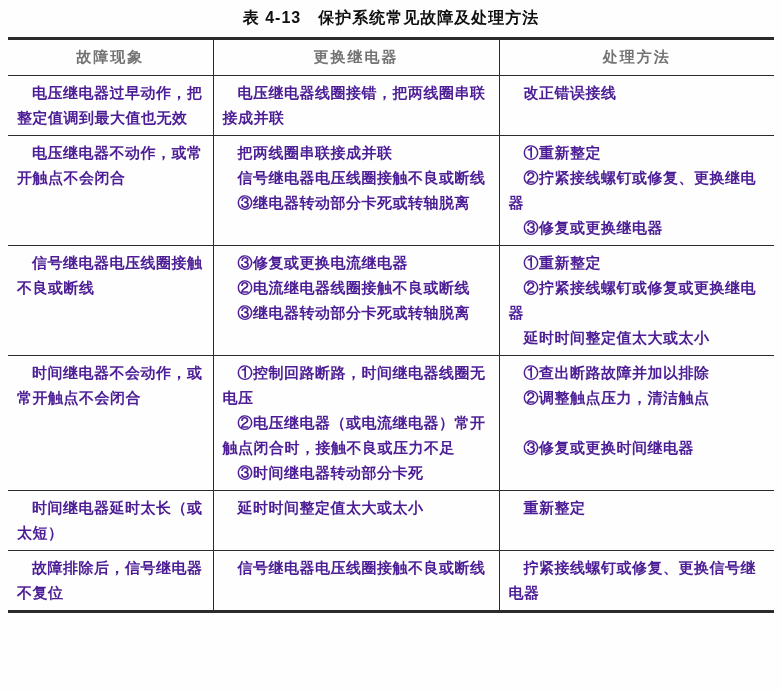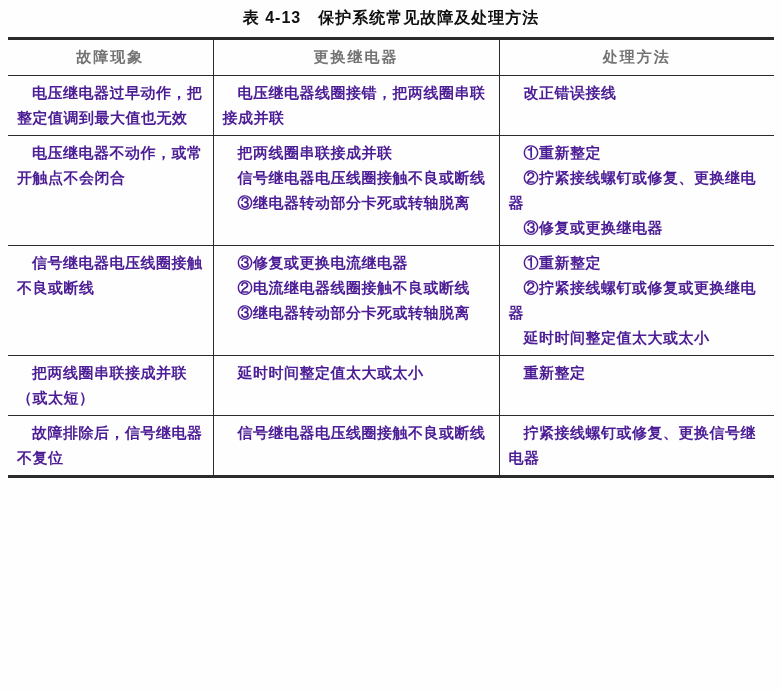--- a/index.html
+++ b/index.html
@@ -124,21 +124,37 @@
             <div class="para">③继电器转动部分卡死或转轴脱离</div>
           </td>
           <td>
             <div class="para">①重新整定</div>
             <div class="para">②拧紧接线螺钉或修复或更换继电器</div>
             <div class="para">延时时间整定值太大或太小</div>
           </td>
         </tr>
         <tr>
           <td>
-            <div class="para">把两线圈串联接成并联（或太短）</div>
+            <div class="para">时间继电器不会动作，或常开触点不会闭合</div>
+          </td>
+          <td>
+            <div class="para">①控制回路断路，时间继电器线圈无电压</div>
+            <div class="para">②电压继电器（或电流继电器）常开触点闭合时，接触不良或压力不足</div>
+            <div class="para">③时间继电器转动部分卡死</div>
+          </td>
+          <td>
+            <div class="para">①查出断路故障并加以排除</div>
+            <div class="para">②调整触点压力，清洁触点</div>
+            <div class="para spacer"></div>
+            <div class="para">③修复或更换时间继电器</div>
+          </td>
+        </tr>
+        <tr>
+          <td>
+            <div class="para">时间继电器延时太长（或太短）</div>
           </td>
           <td>
             <div class="para">延时时间整定值太大或太小</div>
           </td>
           <td>
             <div class="para">重新整定</div>
           </td>
         </tr>
         <tr>
           <td>

